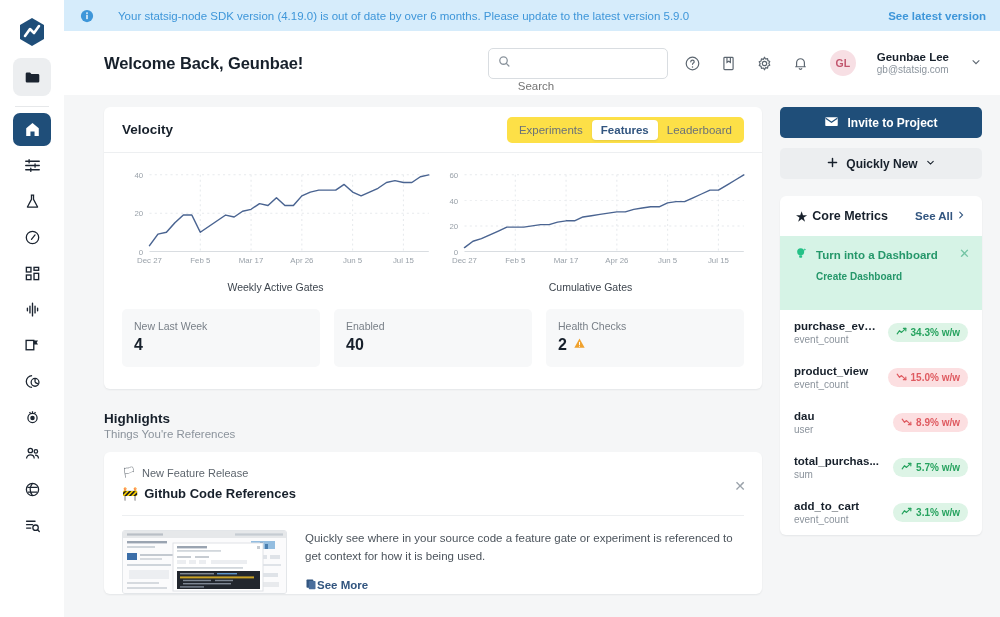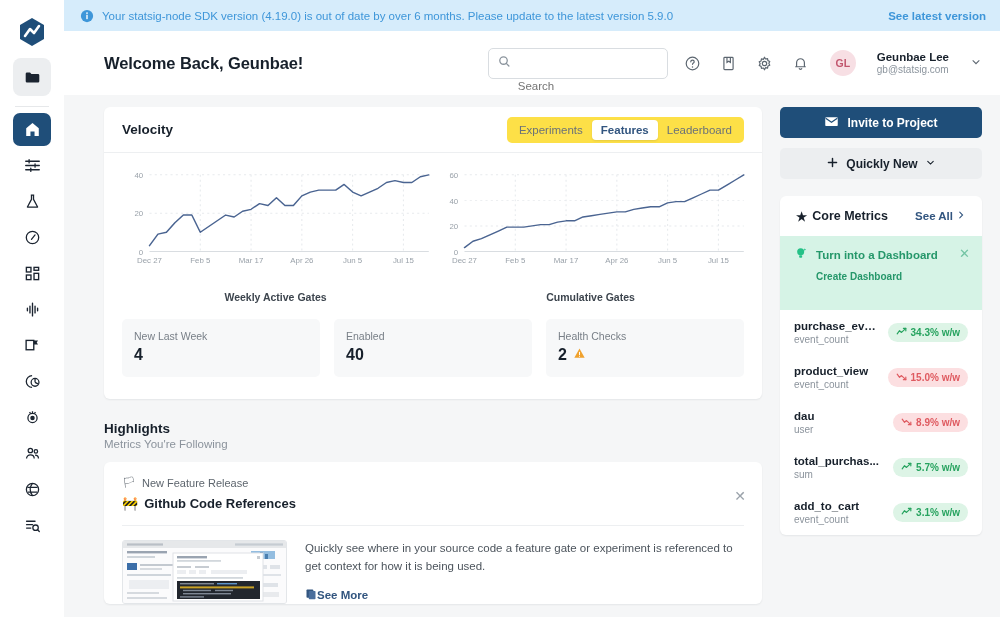--- a/index.html
+++ b/index.html
@@ -34,21 +34,21 @@
   }
   .rail-item.active { background: #1f4e79; color: #fff; }
   .rail-item svg { display: block; }
 
   
   .body { flex: 1; display: flex; flex-direction: column; min-width: 0; }
 
   
   .banner {
     height: 31px; background: #d6ecfb; display: flex; align-items: center;
-    padding: 0 14px 0 16px; flex: 0 0 31px; gap: 8px;
+    padding: 0 14px 0 16px; flex: 0 0 31px; gap: 24px;
   }
   .banner-ico { width: 14px; height: 14px; flex: 0 0 14px; }
   .banner-txt { font-size: 11.5px; color: #3e96d9; white-space: nowrap; }
   .banner-link {
     margin-left: auto; font-size: 11.5px; color: #3e96d9; font-weight: bold;
     white-space: nowrap; overflow: hidden;
   }
 
   
   .header {
@@ -89,21 +89,21 @@
   }
   .vel-title { font-size: 13.5px; font-weight: bold; color: #17202b; }
   .seg { margin-left: auto; background: #fde047; border-radius: 5px; padding: 3px; display: flex; }
   .seg-btn {
     font-size: 11.5px; color: #6a7179; padding: 4px 9px; border-radius: 4px;
   }
   .seg-btn.active { background: #fff; color: #32557f; font-weight: bold; box-shadow: 0 1px 2px rgba(16,24,40,.1); }
 
   .charts { display: flex; padding: 14px 14px 0; }
   .chart-wrap { flex: 1; min-width: 0; }
-  .chart-cap { text-align: center; font-size: 10.5px; font-weight: bold; color: #3d454e; margin-top: 16px; }
+  .chart-cap { text-align: center; font-size: 10.5px; font-weight: normal; color: #3d454e; margin-top: 6px; }
   .plot { position: relative; height: 108px; }
   .plot svg { display: block; width: 100%; height: 100%; }
 
   .stats { display: flex; gap: 14px; padding: 16px 18px 22px; }
   .stat { flex: 1; background: #f7f8f9; border-radius: 5px; padding: 11px 12px 13px; }
   .stat-lbl { font-size: 10.5px; color: #787f87; margin-bottom: 4px; }
   .stat-val { font-size: 16px; font-weight: bold; color: #17202b; display: flex; align-items: center; gap: 6px; }
 
   
   .hl-title { font-size: 13.5px; font-weight: bold; color: #17202b; margin: 22px 0 2px; }
@@ -400,21 +400,21 @@
                       <rect x="7.4" y="6" width="1.2" height="4" fill="#fff"></rect>
                       <circle cx="8" cy="11.4" r=".7" fill="#fff"></circle>
                     </svg>
                 </span>
               </div>
             </div>
           </div>
         </section>
 
         <div class="hl-title">Highlights</div>
-        <div class="hl-sub">Metrics You're Following</div>
+        <div class="hl-sub">Things You're References</div>
 
         <section class="hl-card">
           <div class="hl-kicker">
             <span>🏳</span>
             <span>New Feature Release</span>
           </div>
           <div class="hl-h">
             <span>🚧</span>
             <span>Github Code References</span>
           </div>

